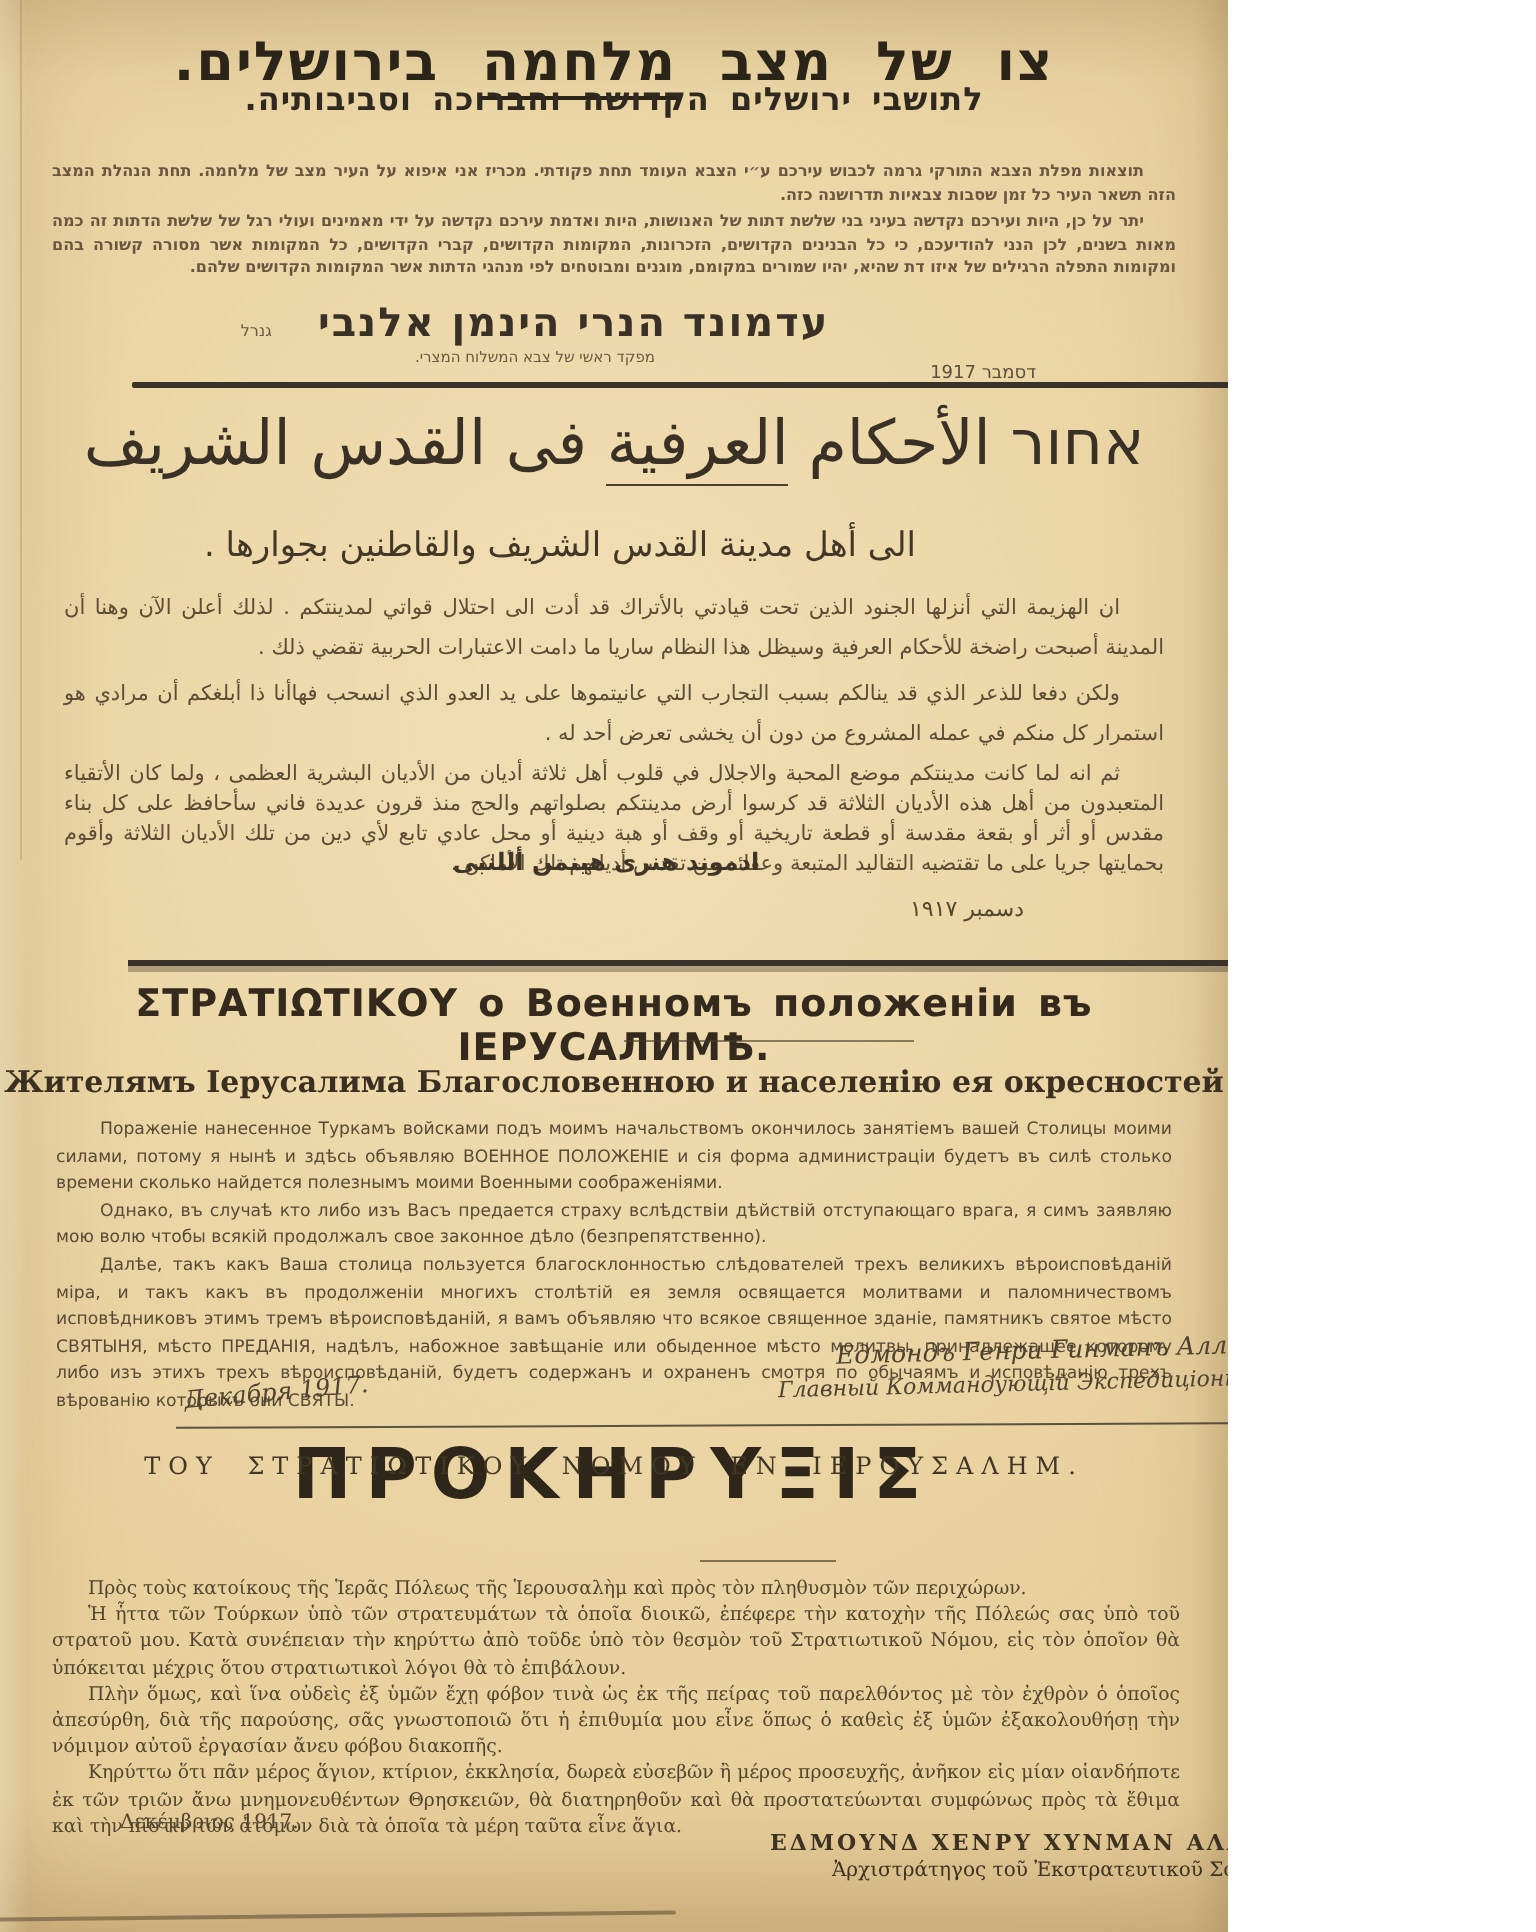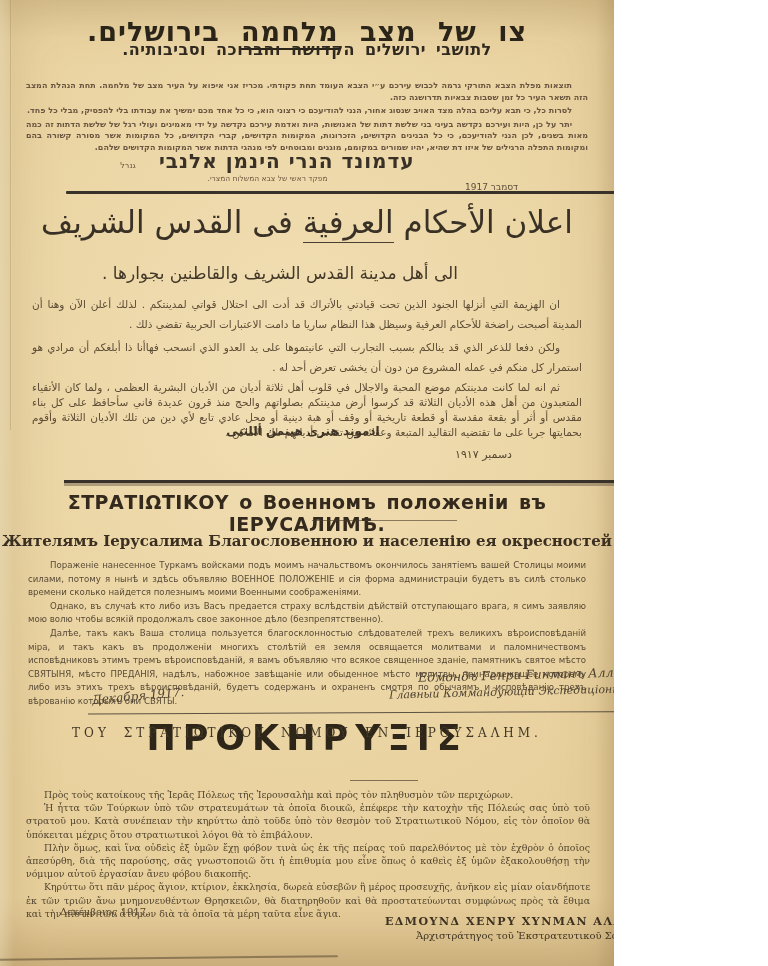--- a/index.html
+++ b/index.html
@@ -84,36 +84,35 @@
   <div class="abs edge-crease"></div>
   <div class="abs bottom-edge"></div>
 
   <div>
     <div class="abs center he he-title">
       <span>צו של מצב </span><span class="emph">מלחמה</span><span> בירושלים.</span>
     </div>
     <div class="abs center he he-sub">לתושבי ירושלים הקדושה והברוכה וסביבותיה.</div>
     <div class="abs he he-body">
       <p>תוצאות מפלת הצבא התורקי גרמה לכבוש עירכם ע״י הצבא העומד תחת פקודתי. מכריז אני איפוא על העיר מצב של מלחמה. תחת הנהלת המצב הזה תשאר העיר כל זמן שסבות צבאיות תדרושנה כזה.</p>
-      <p>לסרות כל, כי תבא עליכם בהלה מצד האויב שנסוג אחור, הנני להודיעכם כי רצוני הוא, כי כל אחד מכם ימשיך את עבודתו בלי להפסיק, מבלי כל פחד.</p>
       <p>יתר על כן, היות ועירכם נקדשה בעיני בני שלשת דתות של האנושות, היות ואדמת עירכם נקדשה על ידי מאמינים ועולי רגל של שלשת הדתות זה כמה מאות בשנים, לכן הנני להודיעכם, כי כל הבנינים הקדושים, הזכרונות, המקומות הקדושים, קברי הקדושים, כל המקומות אשר מסורה קשורה בהם ומקומות התפלה הרגילים של איזו דת שהיא, יהיו שמורים במקומם, מוגנים ומבוטחים לפי מנהגי הדתות אשר המקומות הקדושים שלהם.</p>
     </div>
     <div class="abs he he-sig">
       <span class="name">עדמונד הנרי הינמן אלנבי</span>
       <span class="rank">גנרל</span>
     </div>
     <div class="abs he he-sig-role">מפקד ראשי של צבא המשלוח המצרי.</div>
     <div class="abs he-date he">דסמבר 1917</div>
   </div>
 
   <div class="abs rule-thick" style="top:191px;left:66px;width:636px;"></div>
 
   <div>
     <div class="abs center ar ar-title">
-      <span>اعلان الأحكام </span><span class="emph">العرفية</span><span> فى القدس الشريف</span>
+      <span>אחור الأحكام </span><span class="emph">العرفية</span><span> فى القدس الشريف</span>
     </div>
     <div class="abs ar ar-sub">الى أهل مدينة القدس الشريف والقاطنين بجوارها .</div>
     <div class="abs ar ar-body">
       <p>ان الهزيمة التي أنزلها الجنود الذين تحت قيادتي بالأتراك قد أدت الى احتلال قواتي لمدينتكم . لذلك أعلن الآن وهنا أن المدينة أصبحت راضخة للأحكام العرفية وسيظل هذا النظام ساريا ما دامت الاعتبارات الحربية تقضي ذلك .</p>
       <p>ولكن دفعا للذعر الذي قد ينالكم بسبب التجارب التي عانيتموها على يد العدو الذي انسحب فهاأنا ذا أبلغكم أن مرادي هو استمرار كل منكم في عمله المشروع من دون أن يخشى تعرض أحد له .</p>
       <p class="tight">ثم انه لما كانت مدينتكم موضع المحبة والاجلال في قلوب أهل ثلاثة أديان من الأديان البشرية العظمى ، ولما كان الأتقياء المتعبدون من أهل هذه الأديان الثلاثة قد كرسوا أرض مدينتكم بصلواتهم والحج منذ قرون عديدة فاني سأحافظ على كل بناء مقدس أو أثر أو بقعة مقدسة أو قطعة تاريخية أو وقف أو هبة دينية أو محل عادي تابع لأي دين من تلك الأديان الثلاثة وأقوم بحمايتها جريا على ما تقتضيه التقاليد المتبعة وعقائد من تقدس أديانهم تلك الأماكن .</p>
     </div>
     <div class="abs ar ar-sig">
       <div class="name">ادموند هنرى هينمن أللنبى</div>
     </div>

